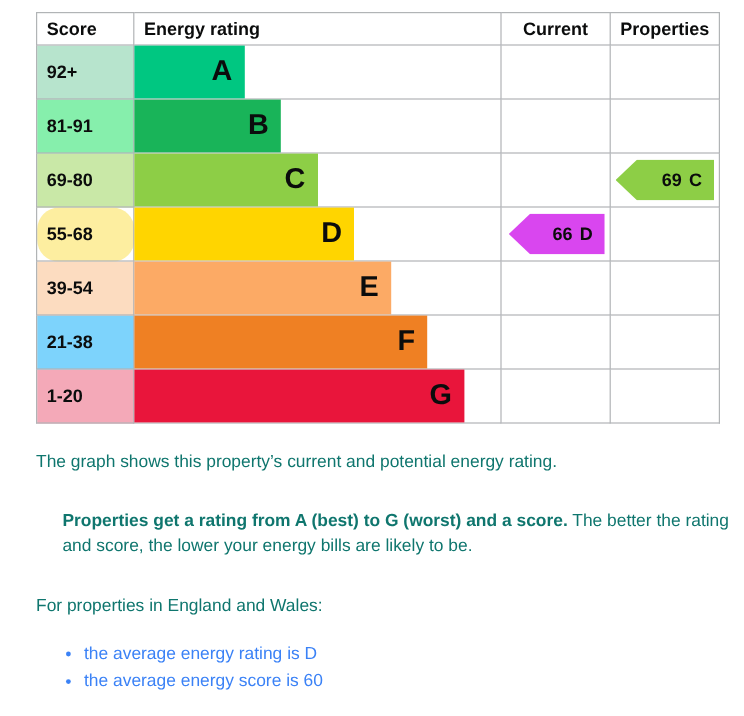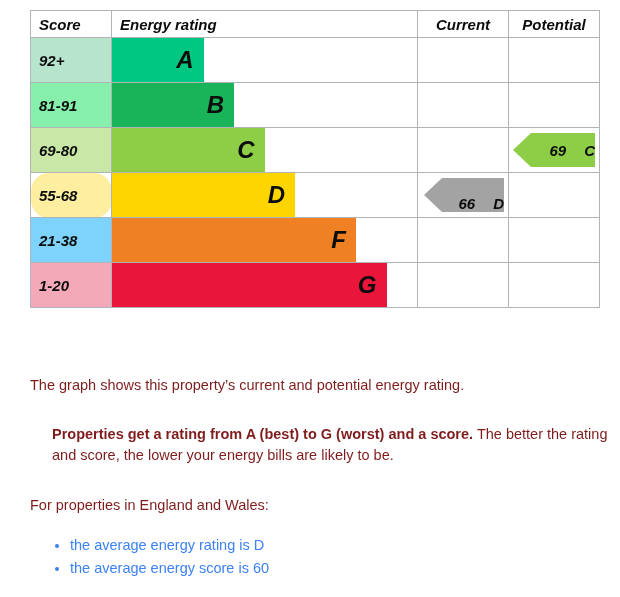--- a/index.html
+++ b/index.html
@@ -25,21 +25,20 @@
 
   table.epc {
     border-collapse: collapse;
     width: 549px;
     table-layout: fixed;
   }
   table.epc th, table.epc td {
     border: 1px solid #b1b4b6;
     padding: 0;
     margin: 0;
-    font-style: italic;
   }
 
   th.col-score {
     width: 72px;
   }
   th.col-energy {
     width: 297px;
   }
   th.col-current {
     width: 90px;
@@ -99,27 +98,26 @@
   }
 
   .arrow {
     position: absolute;
     top: 50%;
     transform: translateY(-50%);
     height: 34px;
     display: flex;
     align-items: center;
     justify-content: flex-end;
-    padding-right: 0;
+    padding-right: 10px;
     box-sizing: border-box;
     font-size: 15px;
     font-weight: bold;
     color: #0b0c0c;
     white-space: nowrap;
-    gap: 12px;
   }
   .arrow.current {
     right: 4px;
     width: 80px;
     clip-path: polygon(18px 0, 100% 0, 100% 100%, 18px 100%, 0 50%);
   }
   .arrow.potential {
     right: 4px;
     width: 82px;
     clip-path: polygon(18px 0, 100% 0, 100% 100%, 18px 100%, 0 50%);
@@ -127,21 +125,21 @@
   .arrow .band {
     margin-left: 6px;
   }
 
   .body-text {
     position: absolute;
     left: 30px;
     width: 560px;
     font-size: 14.5px;
     line-height: 1.45;
-    color: #7f1d1d;
+    color: #0f766e;
   }
   .p1 { top: 375px; }
   .p2 { top: 424px; margin-left: 22px; }
   .p3 { top: 495px; }
 
   .p2 strong { font-weight: bold; }
 
   ul.avg {
     position: absolute;
     left: 30px;
@@ -157,21 +155,21 @@
 </head>
 <body>
 
 <div class="epc-wrap">
   <table class="epc">
     <thead>
       <tr>
         <th class="col-score hdr-cell">Score</th>
         <th class="col-energy hdr-cell">Energy rating</th>
         <th class="col-current hdr-cell hdr-center">Current</th>
-        <th class="col-potential hdr-cell hdr-center">Potential</th>
+        <th class="col-potential hdr-cell hdr-center">Properties</th>
       </tr>
     </thead>
     <tbody>
 
       <tr>
         <td class="score-cell" style="background: rgb(183, 228, 205); margin-left: 13px;">92+</td>
         <td class="bar-cell">
           <div class="bar" style="background: rgb(0, 199, 129); width: 30%;">A</div>
         </td>
         <td class="arrow-cell"></td>
@@ -200,28 +198,36 @@
           </div>
         </td>
       </tr>
 
       <tr>
         <td class="score-cell" style="background: rgb(253, 238, 160); border-radius: 18px;">55-68</td>
         <td class="bar-cell">
           <div class="bar" style="background: rgb(255, 213, 0); width: 60%;">D</div>
         </td>
         <td class="arrow-cell">
-          <div class="arrow current" style="background: #a3a3a3; align-items: flex-end;">
+          <div class="arrow current" style="background: #d946ef;">
             <span>66</span>
             <span class="band">D</span>
           </div>
         </td>
         <td class="arrow-cell"></td>
       </tr>
 
+      <tr>
+        <td class="score-cell" style="background: rgb(252, 220, 192);">39-54</td>
+        <td class="bar-cell">
+          <div class="bar" style="background: rgb(252, 170, 101); width: 70%;">E</div>
+        </td>
+        <td class="arrow-cell"></td>
+        <td class="arrow-cell"></td>
+      </tr>
 
       <tr>
         <td class="score-cell" style="background: #7dd3fc;">21-38</td>
         <td class="bar-cell">
           <div class="bar" style="background: rgb(239, 128, 35); width: 80%;">F</div>
         </td>
         <td class="arrow-cell"></td>
         <td class="arrow-cell"></td>
       </tr>
 

